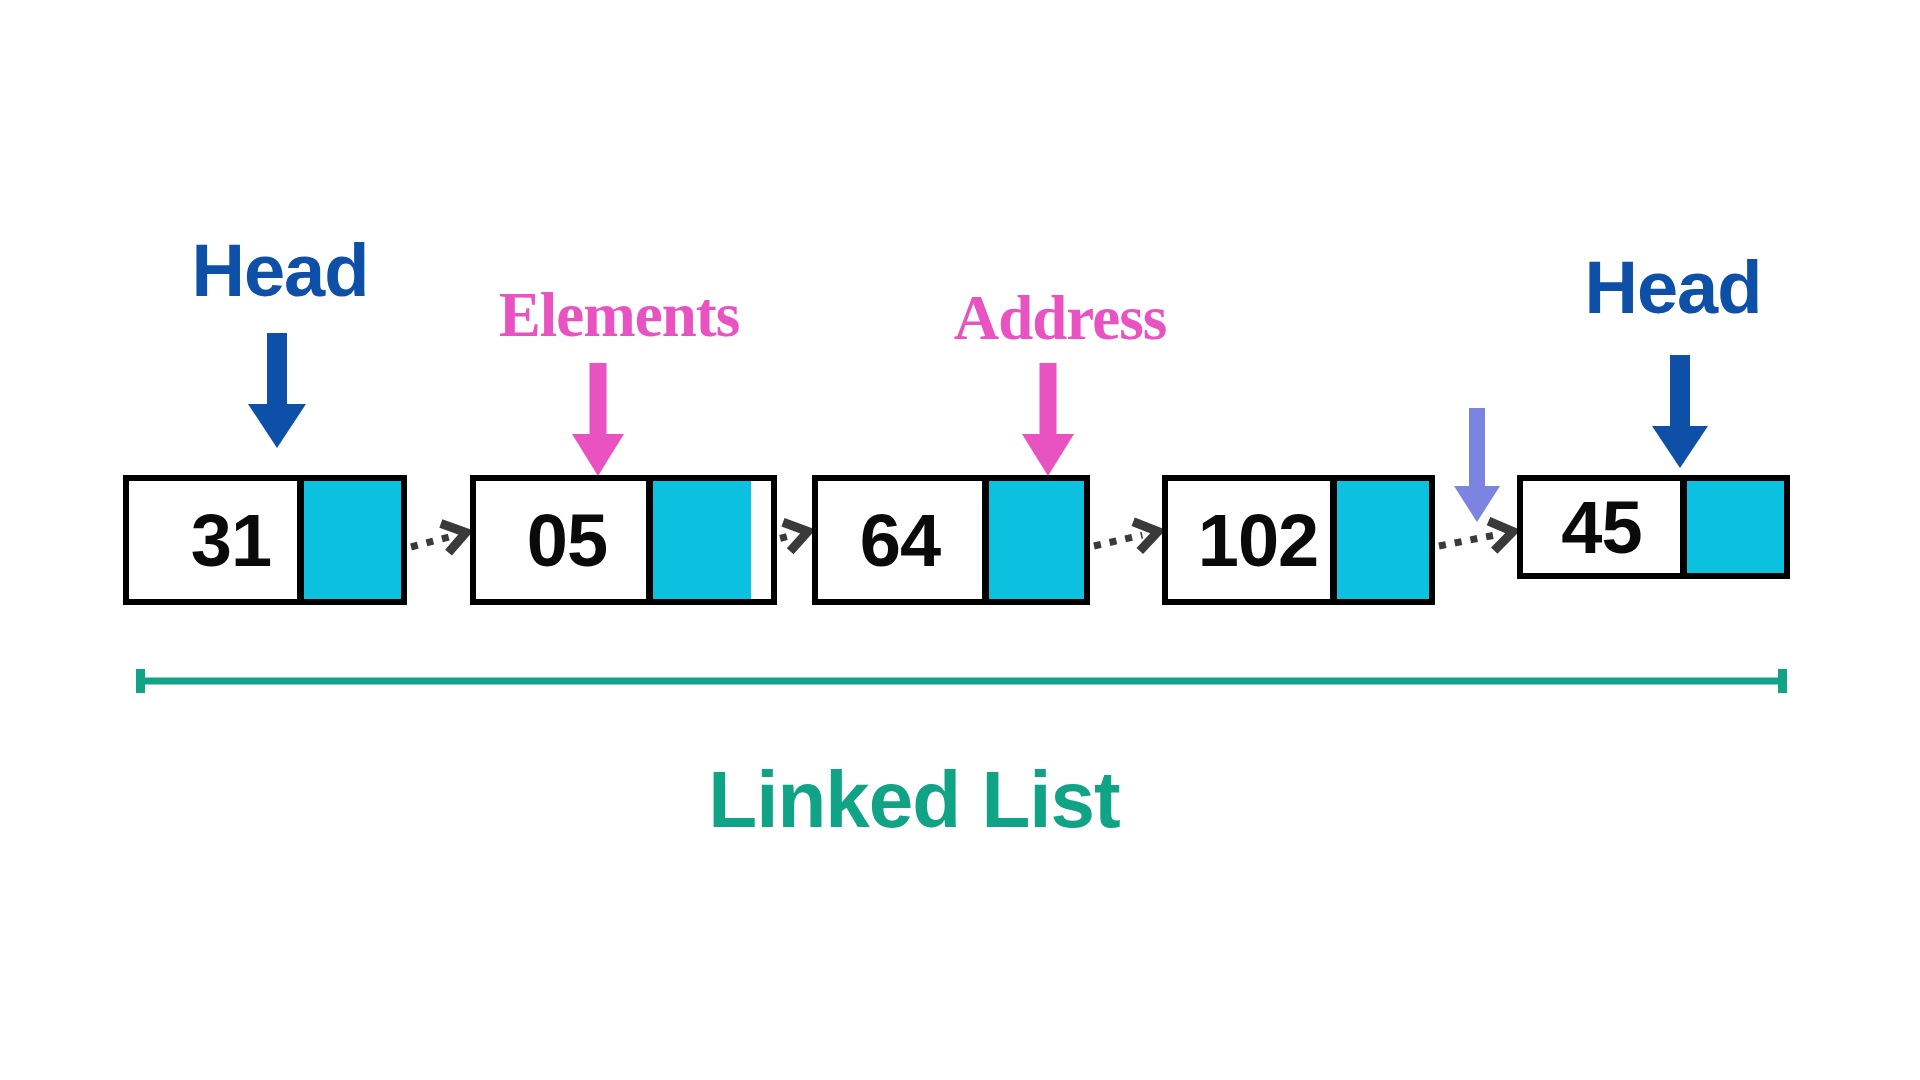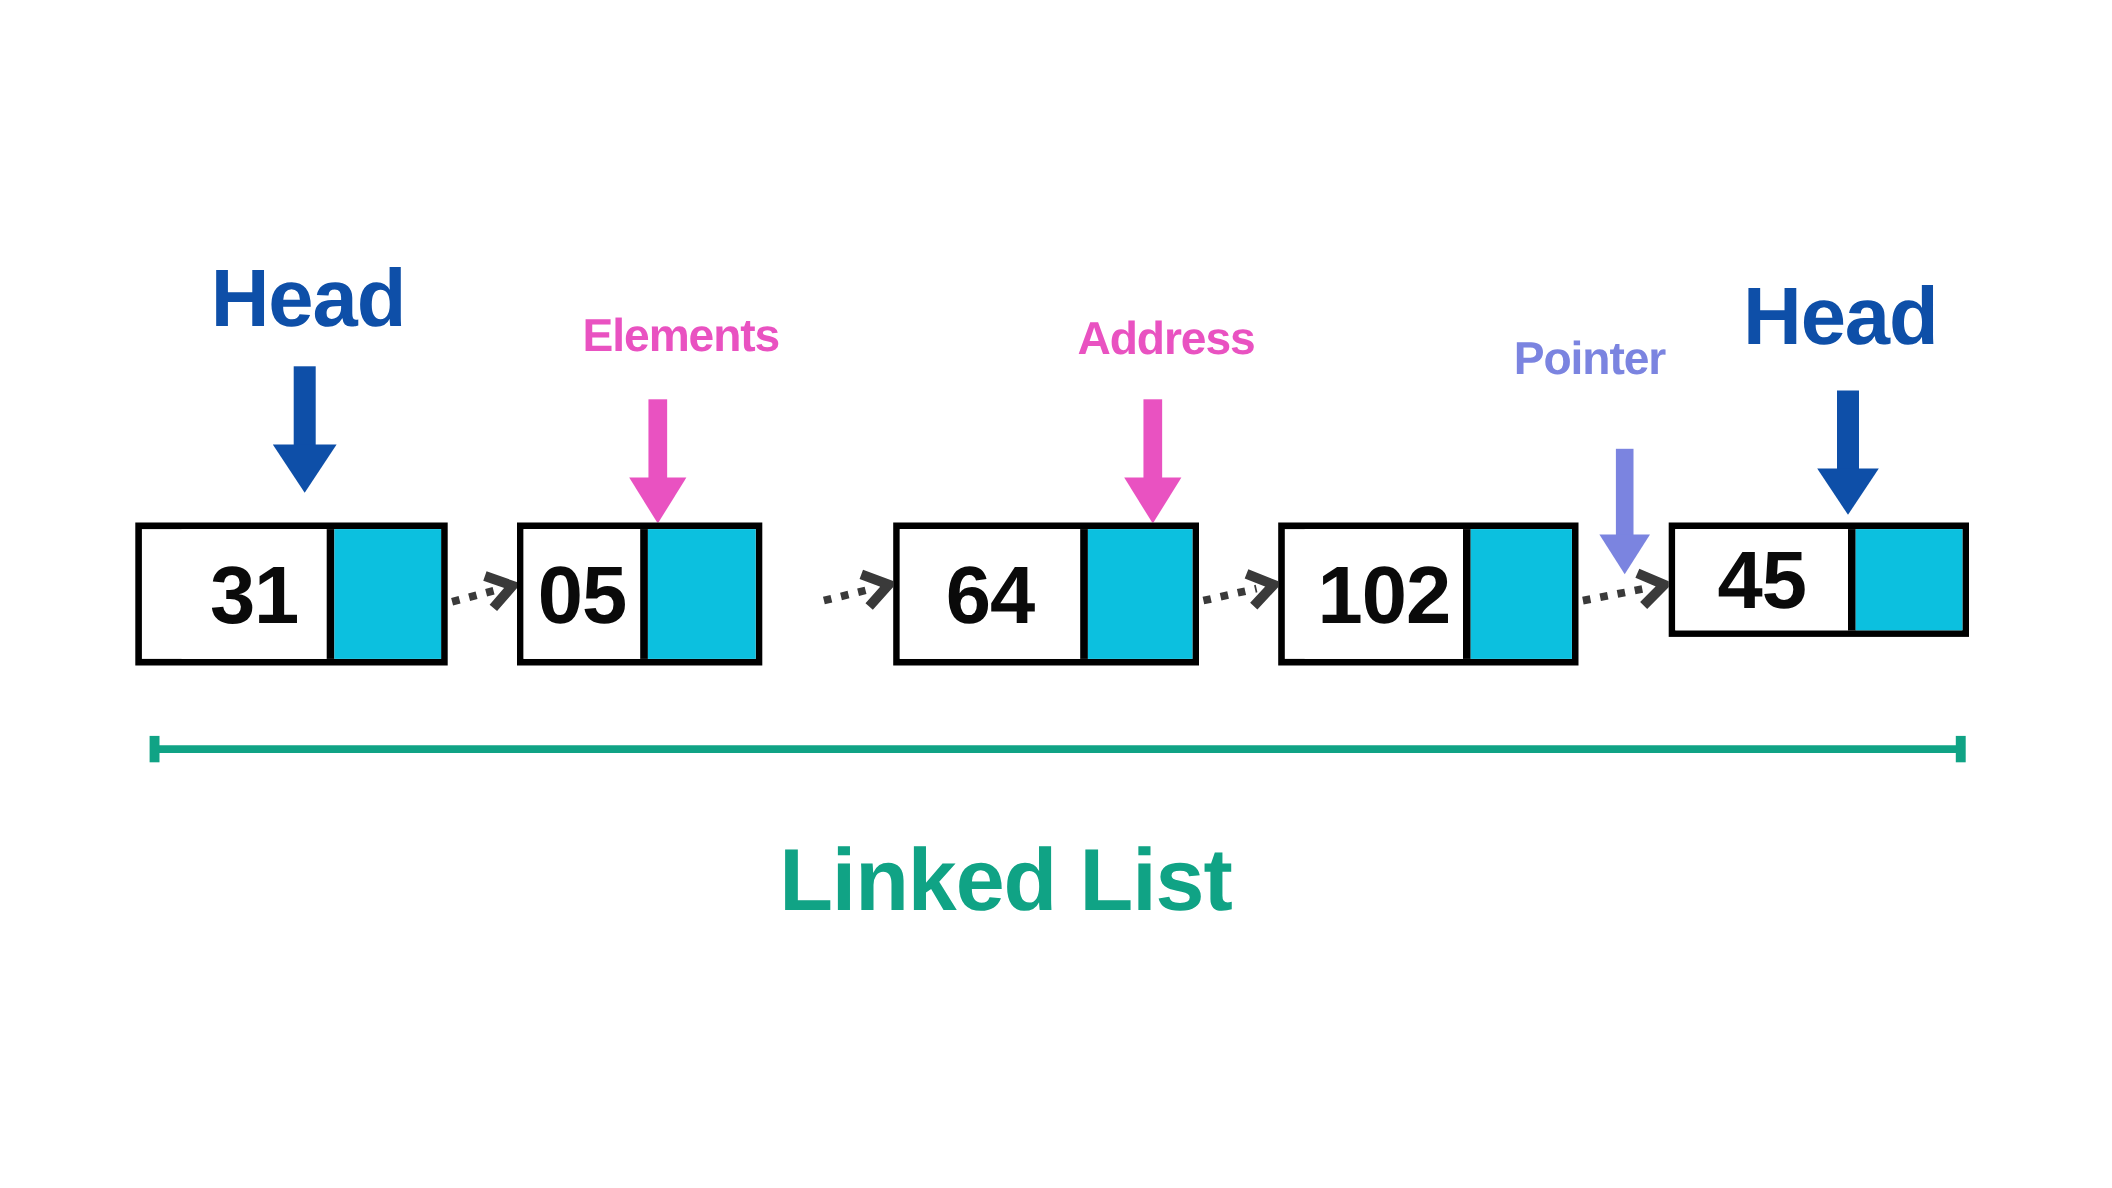--- a/index.html
+++ b/index.html
@@ -8,21 +8,21 @@
   #arrow-layer{position:absolute;left:0;top:0;width:1920px;height:1080px;}
   .label{
     position:absolute;
     font-weight:bold;
     line-height:1;
     white-space:nowrap;
     transform:translateX(-50%);
     letter-spacing:-1px;
   }
   .label-lg{font-size:74px;}
-  .label-md{font-size:42px;}
+  .label-md{font-size:63px;font-family:Liberation Serif, serif;}
   .title-text{font-size:80px;}
   .node{
     position:absolute;
     display:flex;
     border:6px solid #000;
     background:#fff;
     box-sizing:border-box;
   }
   .value-cell{
     display:flex;
@@ -66,31 +66,30 @@
       <rect x="136" y="669" width="9" height="24" fill="#10a385"></rect>
       <rect x="1778" y="669" width="9" height="24" fill="#10a385"></rect>
     </svg>
 
   <div class="label label-lg" style="left: 280px; top: 234px; color: rgb(14, 79, 168);">Head</div>
 
   <div class="label label-md" style="left: 619px; top: 284px; color: rgb(233, 82, 193);">Elements</div>
 
   <div class="label label-md" style="left: 1060px; top: 287px; color: rgb(233, 82, 193);">Address</div>
 
-  <div class="label label-md" style="left: 1445px; top: 305px; color: rgb(123, 132, 224);">Pointer</div>
 
   <div class="label label-lg" style="left: 1673px; top: 251px; color: rgb(14, 79, 168);">Head</div>
 
   <div id="nodes">
       <div class="node" style="left: 123px; top: 475px; width: 284px; height: 130px; border-color: rgb(0, 0, 0);">
         <div class="value-cell" style="width: 168px; color: rgb(10, 10, 10); margin-left: 36px;">31</div>
         <div class="cell-divider" style="width: 7px; background: rgb(0, 0, 0);"></div>
         <div class="addr-cell" style="width: 97px; background: rgb(12, 192, 223);"></div>
       </div>
-      <div class="node" style="left: 470px; top: 475px; width: 223px; height: 130px; border-color: rgb(0, 0, 0);">
+      <div class="node" style="left: 470px; top: 475px; width: 307px; height: 130px; border-color: rgb(0, 0, 0); padding-left: 12px;">
         <div class="value-cell" style="width: 158px; color: rgb(10, 10, 10);">05</div>
         <div class="cell-divider" style="width: 7px; background: rgb(0, 0, 0);"></div>
         <div class="addr-cell" style="width: 98px; background: rgb(12, 192, 223);"></div>
       </div>
       <div class="node" style="left: 812px; top: 475px; width: 278px; height: 130px; border-color: rgb(0, 0, 0);">
         <div class="value-cell" style="width: 164px; color: rgb(10, 10, 10); text-align: center;">64</div>
         <div class="cell-divider" style="width: 7px; background: rgb(0, 0, 0);"></div>
         <div class="addr-cell" style="width: 95px; background: rgb(12, 192, 223);"></div>
       </div>
       <div class="node" style="left: 1162px; top: 475px; width: 273px; height: 130px; border-color: rgb(0, 0, 0);">

